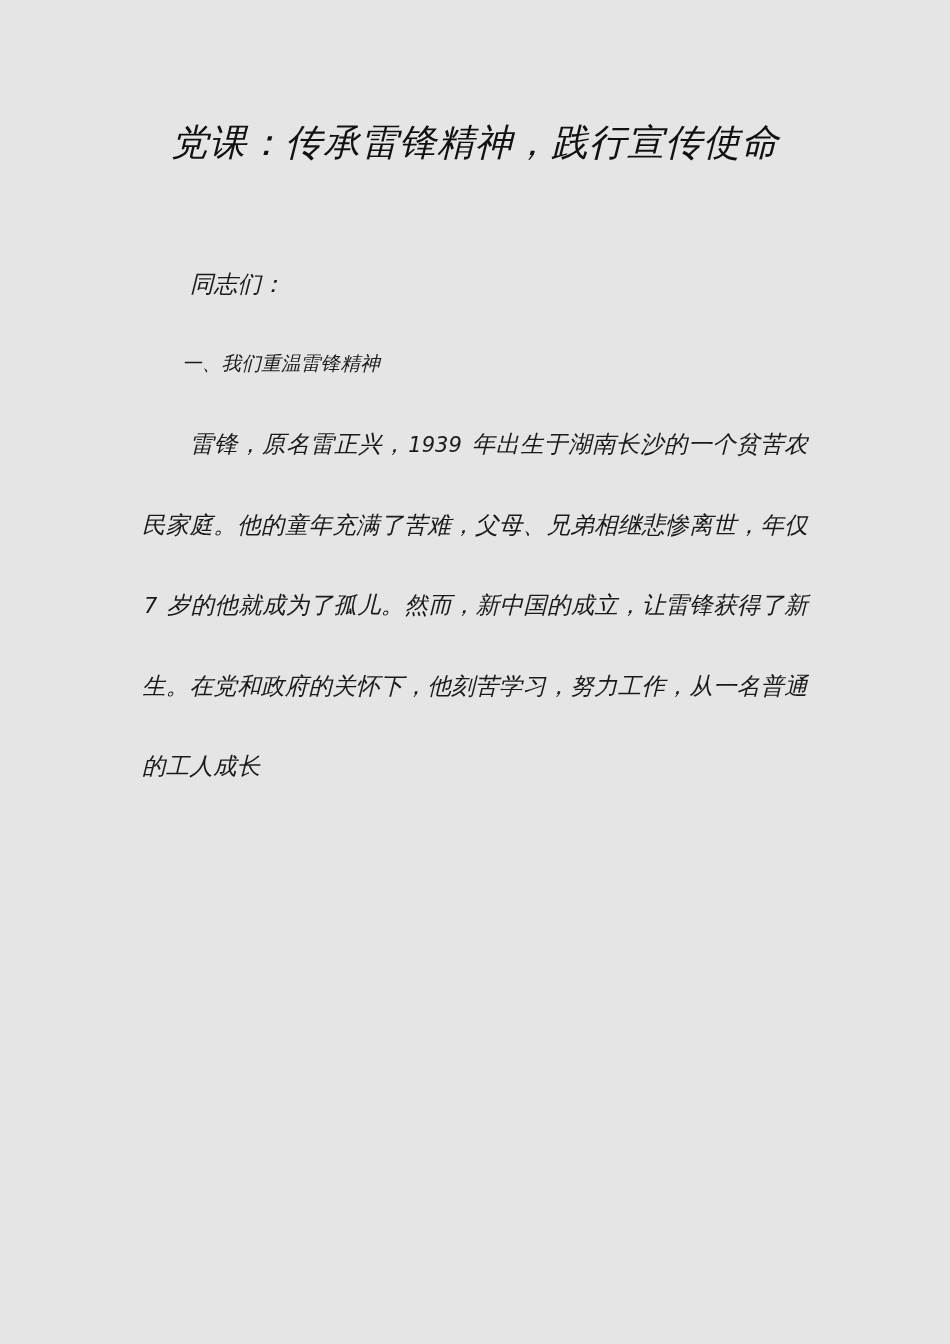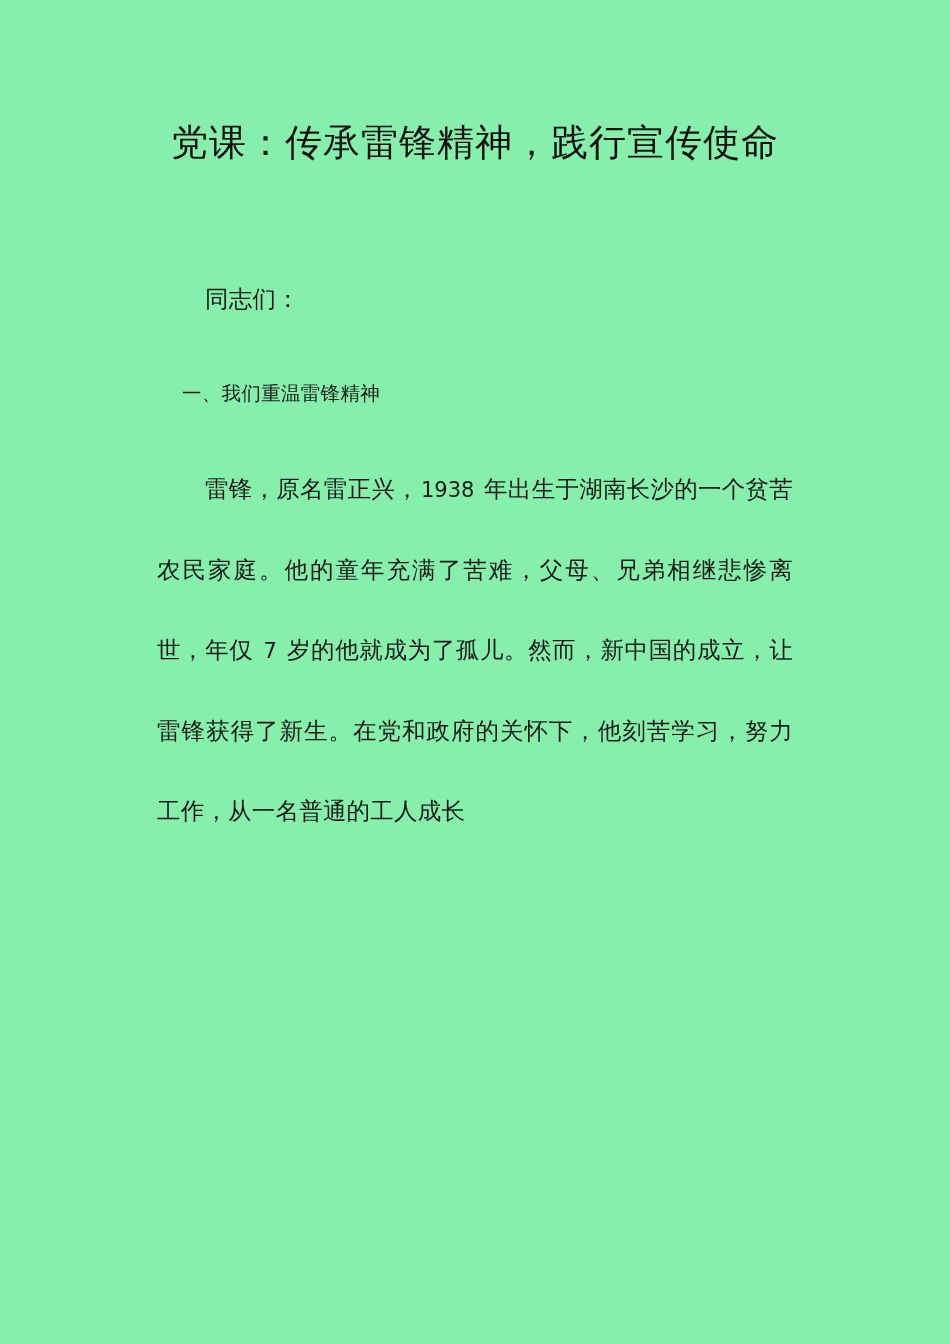--- a/index.html
+++ b/index.html
@@ -9,23 +9,24 @@
   }
   body {
     font-family: "DejaVu Serif", "Liberation Serif", serif;
     color: #000000;
     -webkit-font-smoothing: antialiased;
   }
   .page {
     position: relative;
     width: 950px;
     height: 1344px;
-    background: #86efac;
+    background: #e5e5e5;
     overflow: hidden;
     box-sizing: border-box;
+    font-style: italic;
   }
   .doc-body {
     position: absolute;
     left: 142px;
     top: 0;
     width: 666px;
   }
   .doc-title {
     font-family: "DejaVu Serif", "Liberation Serif", serif;
     font-size: 37px;
@@ -42,21 +43,21 @@
     width: 666px;
     white-space: nowrap;
   }
   .flow {
     position: absolute;
     left: 0;
     top: 244px;
     width: 666px;
   }
   p.para {
-    margin: 15px;
+    margin: 0;
     padding: 0;
     font-size: 23.5px;
     line-height: 80px;
     text-align: justify;
     text-align-last: left;
     text-justify: inter-ideograph;
     letter-spacing: 0.2px;
     color: #1a1a1a;
   }
   p.para.indent {
@@ -87,17 +88,17 @@
 
     <h1 class="doc-title">党课：传承雷锋精神，践行宣传使命</h1>
 
     <div class="flow">
 
       <p class="para indent">同志们：</p>
 
 
       <p class="heading">一、我们重温雷锋精神</p>
 
-      <p class="para indent">雷锋，原名雷正兴，<span class="num">1938</span> 年出生于湖南长沙的一个贫苦农民家庭。他的童年充满了苦难，父母、兄弟相继悲惨离世，年仅 <span class="num">7</span> 岁的他就成为了孤儿。然而，新中国的成立，让雷锋获得了新生。在党和政府的关怀下，他刻苦学习，努力工作，从一名普通的工人成长</p>
+      <p class="para indent">雷锋，原名雷正兴，<span class="num">1939</span> 年出生于湖南长沙的一个贫苦农民家庭。他的童年充满了苦难，父母、兄弟相继悲惨离世，年仅 <span class="num">7</span> 岁的他就成为了孤儿。然而，新中国的成立，让雷锋获得了新生。在党和政府的关怀下，他刻苦学习，努力工作，从一名普通的工人成长</p>
 
     </div>
   </div>
 </div>
 
 </body></html>

